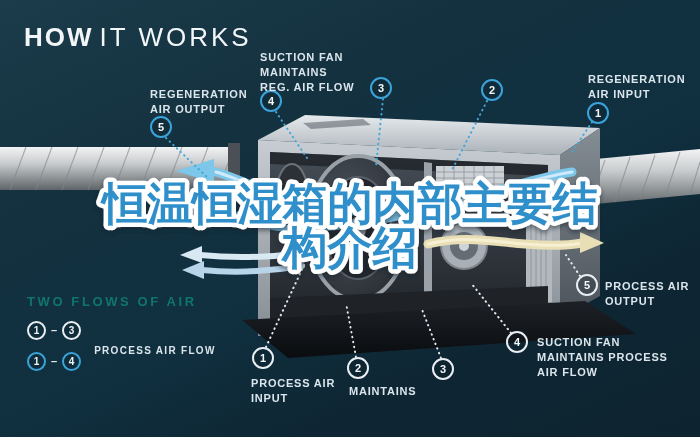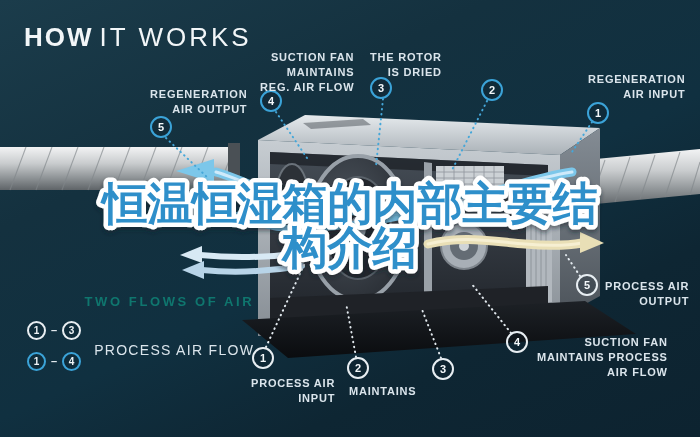--- a/index.html
+++ b/index.html
@@ -1,21 +1,21 @@
 <!DOCTYPE html>
 <html><head>
 <meta charset="utf-8">
 <style>
   html,body{margin:0;padding:0;}
   body{
     width:700px;height:437px;overflow:hidden;position:relative;
     font-family:"Liberation Sans",sans-serif;
     background:linear-gradient(155deg,#1b3c4b 0%,#14313f 30%,#103040 55%,#0e2633 75%,#0d2330 100%);
   }
-  .stage{position:absolute;inset:0;width:700px;height:437px;text-align:right;}
+  .stage{position:absolute;inset:0;width:700px;height:437px;}
   svg.illo{position:absolute;left:0;top:0;z-index:1;}
   svg.cn-title{position:absolute;left:0;top:166px;z-index:6;pointer-events:none;}
 
   .main-title{
     position:absolute;left:24px;top:22px;z-index:5;margin:0;
     font-size:26px;letter-spacing:2px;color:#f2f6f8;font-weight:400;white-space:nowrap;
   }
   .main-title .bold{font-weight:700;}
   .main-title .light{font-weight:300;margin-left:6px;letter-spacing:3px;}
 
@@ -41,21 +41,21 @@
     font-size:13px;font-weight:700;letter-spacing:2.6px;color:#0f766e;white-space:nowrap;
   }
   .legend-row{display:flex;align-items:center;margin-top:11px;height:20px;}
   .lcircle{
     width:19px;height:19px;border-radius:50%;border:2px solid #e8eef2;box-sizing:border-box;
     display:flex;align-items:center;justify-content:center;
     font-size:10px;font-weight:700;color:#eef3f6;background:rgba(10,28,40,.2);
   }
   .lcircle.blue{border-color:#3ba3d8;}
   .ldash{color:#e8eef2;font-weight:700;margin:0 5px;font-size:11px;}
-  .llabel{margin-left:13px;font-size:14px;font-weight:400;letter-spacing:1.3px;color:#dbe5ec;white-space:nowrap;margin-top:40px;}
+  .llabel{margin-left:13px;font-size:10px;font-weight:700;letter-spacing:1.3px;color:#dbe5ec;white-space:nowrap;margin-top:40px;}
 </style>
 </head>
 <body>
 
 <div class="stage">
 
   <svg class="illo" width="700" height="437" viewBox="0 0 700 437">
     <defs>
       <linearGradient id="ductGrad" x1="0" y1="0" x2="0" y2="1">
         <stop offset="0" stop-color="#f2f3f4"></stop>
@@ -226,22 +226,20 @@
     </g>
   </svg>
 
   <div class="badge blue" style="left:598px;top:113px">1</div>
   <div class="callout-label" style="left:588px;top:72px">REGENERATION
 AIR INPUT</div>
 
   <div class="badge blue" style="left:492px;top:90px">2</div>
 
   <div class="badge blue" style="left:381px;top:88px">3</div>
-  <div class="callout-label" style="left:370px;top:50px">THE ROTOR
-IS DRIED</div>
 
   <div class="badge blue" style="left:271px;top:101px">4</div>
   <div class="callout-label" style="left:260px;top:50px">SUCTION FAN
 MAINTAINS
 REG. AIR FLOW</div>
 
   <div class="badge blue" style="left:161px;top:127px">5</div>
   <div class="callout-label" style="left:150px;top:87px">REGENERATION
 AIR OUTPUT</div>
 

